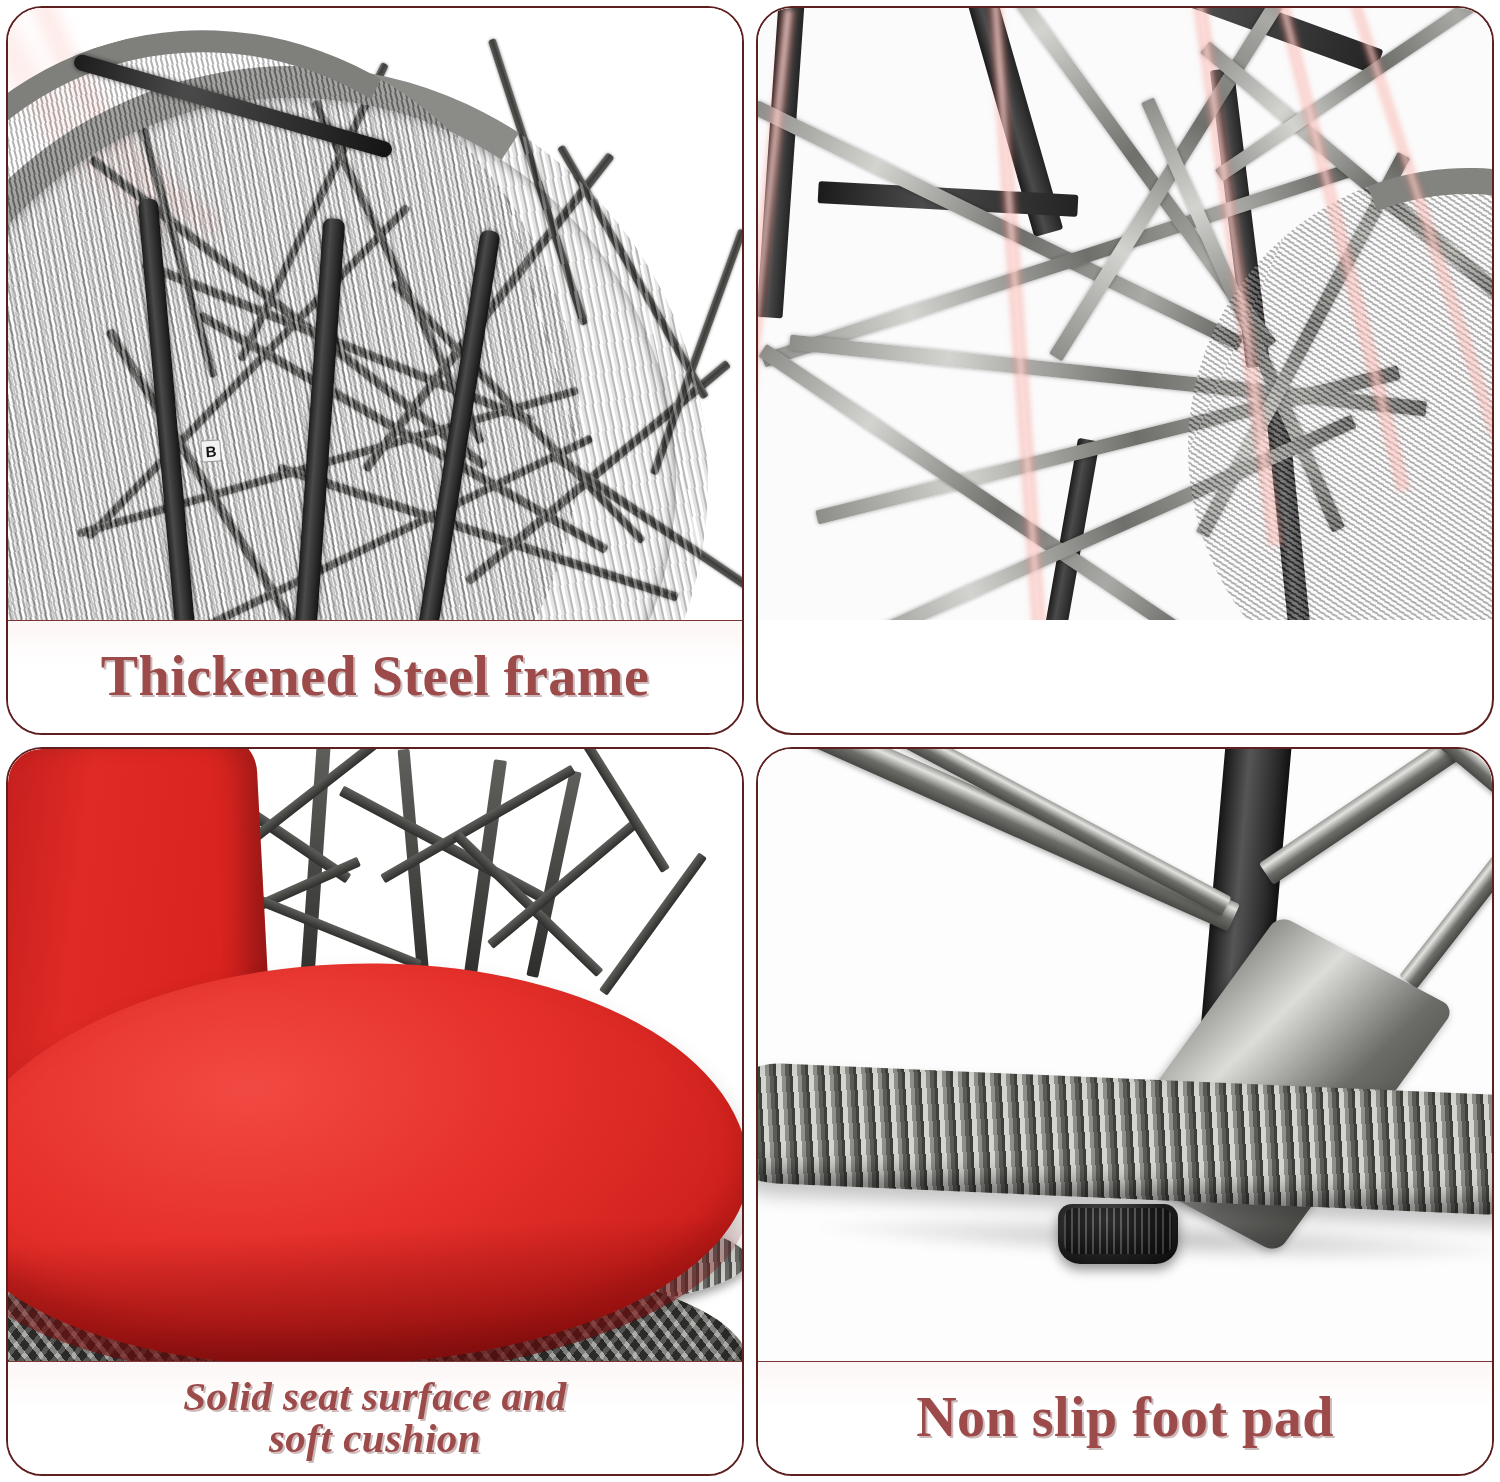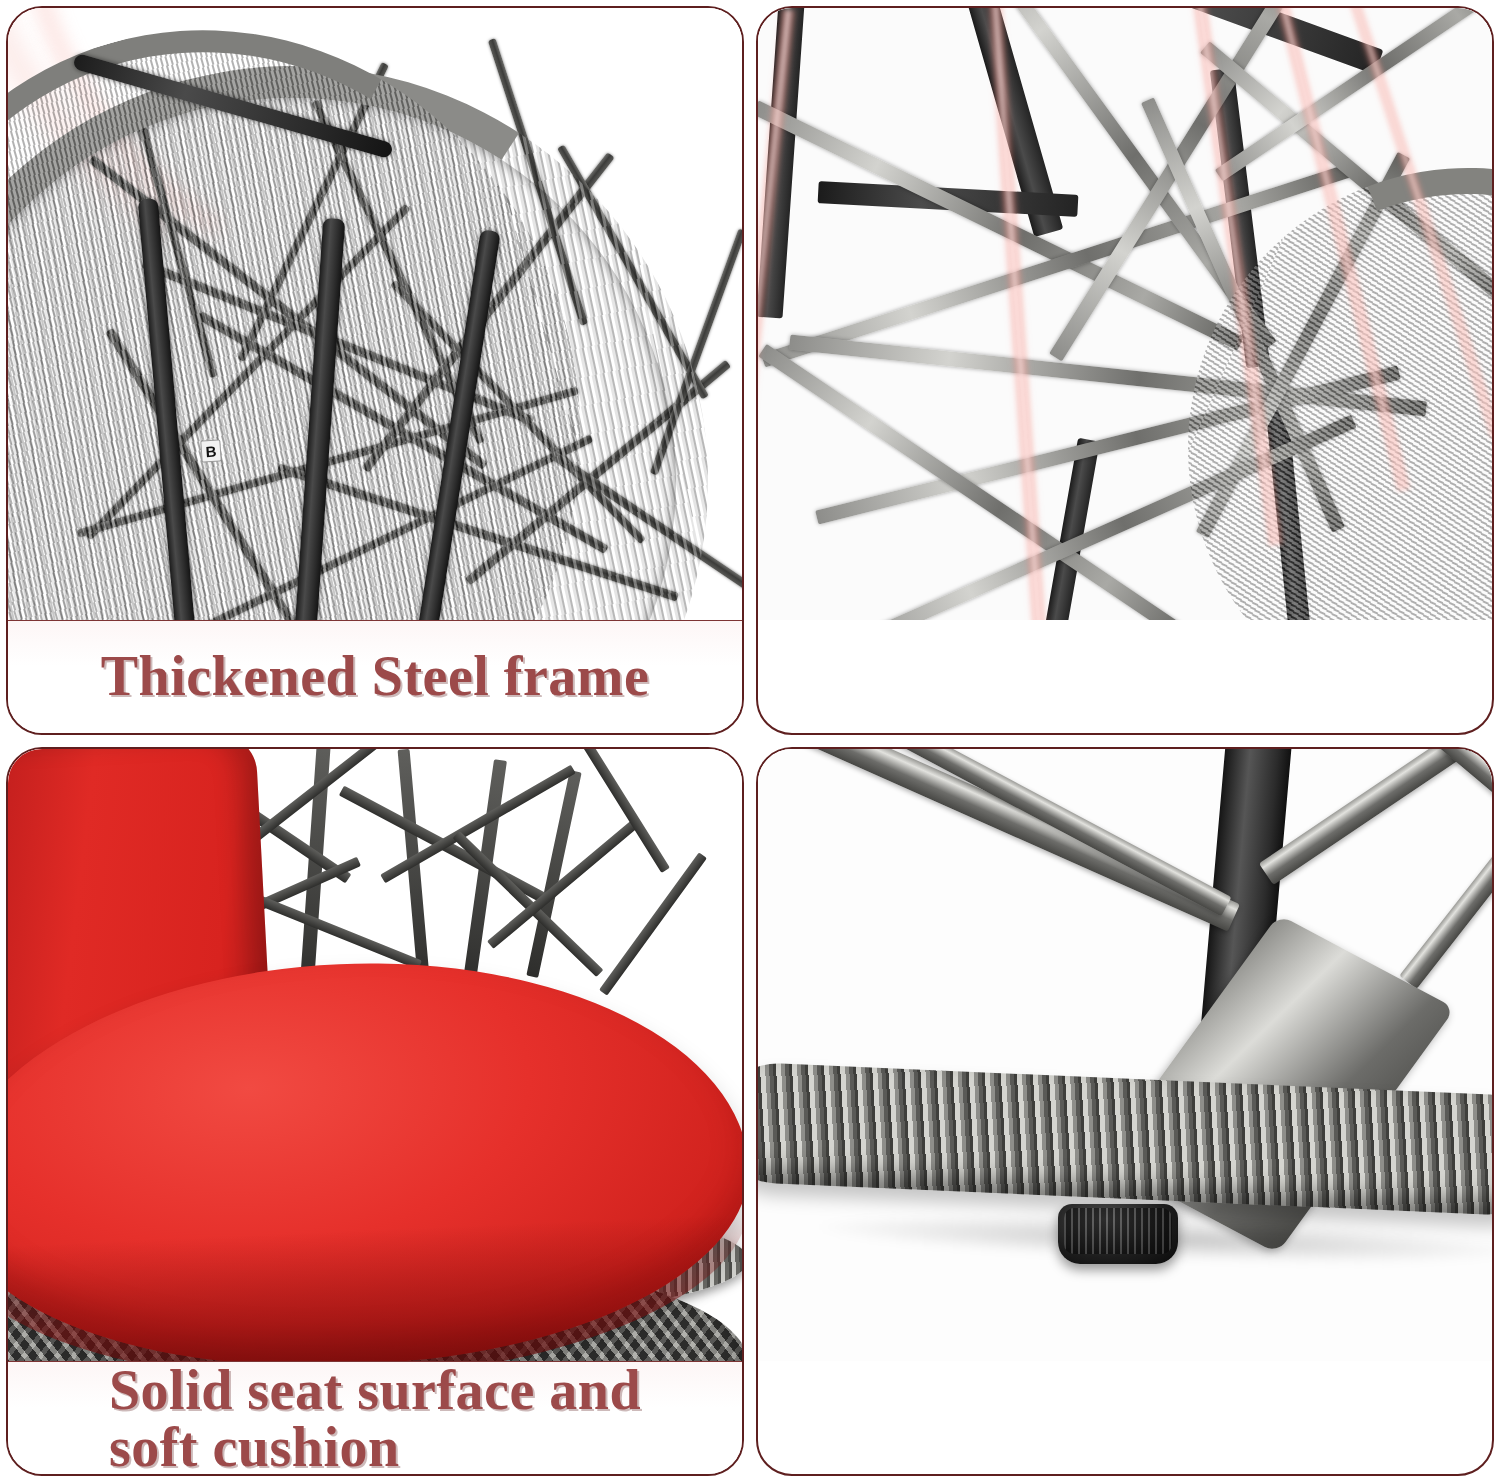--- a/index.html
+++ b/index.html
@@ -59,26 +59,26 @@
     background: linear-gradient(180deg, #fdf6f6 0%, #ffffff 40%, #ffffff 100%);
     border-top: 1px solid #7d3434;
     padding: 0 14px;
   }
 
   .caption-text {
     color: #9c4a4a;
     font-weight: bold;
     font-size: 56px;
     line-height: 1.02;
-    text-align: left;
+    text-align: center;
     letter-spacing: 0.5px;
     text-shadow: 2px 2px 0 rgba(90,25,25,0.30);
     white-space: pre-line;
   }
-  .caption-text.two-line { font-size: 56px; }
+  .caption-text.two-line { font-size: 41px; font-style: italic; }
 
   
   .p1-bg { position:absolute; inset:0; background:#ffffff; }
 
   .p1-arc {
     position: absolute;
     width: 1400px; height: 1050px;
     left: -60px; top: -700px;
     border-radius: 50%;
     border: 26px solid rgba(240,120,110,0.42);
@@ -478,16 +478,19 @@
           <div class="p4-strap" style="left:530px; top:-30px; width:300px; height:24px; transform:rotate(40deg);"></div>
           <div class="p4-strap" style="left:600px; top:120px; width:260px; height:22px; transform:rotate(-52deg);"></div>
 
           <div class="p4-wrap"></div>
 
           <div class="p4-bar"></div>
           <div class="p4-shadow"></div>
           <div class="p4-pad"></div>
         </div>
       </div>
+      <div class="caption-band">
+        <div class="caption-text">Non slip foot pad</div>
+      </div>
     </div>
   </div>
 
 </div>
 
 </body></html>

